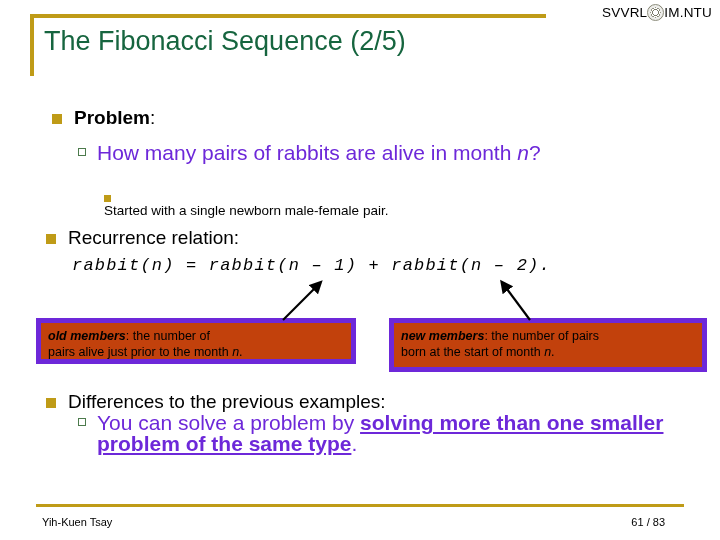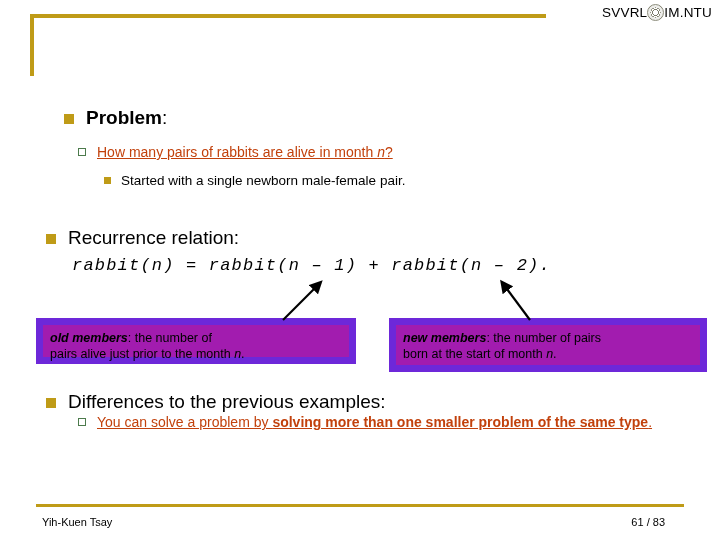--- a/index.html
+++ b/index.html
@@ -97,61 +97,60 @@
     margin-top: 5px;
     margin-right: 10px;
     flex: 0 0 auto;
   }
   .text-l1 {
     font-size: 19px;
     line-height: 24px;
     color: #000000;
   }
   .text-l2 {
-    font-size: 14px;
+    font-size: 21px;
     line-height: 21px;
-    color: #c2410c;
-    text-decoration: underline;
+    color: #6d28d9;
   }
   .text-l3 {
     font-size: 13.5px;
     line-height: 18px;
     color: #000000;
   }
   .strong-label { font-weight: bold; }
   .italic-var { font-style: italic; }
   .underline-bold {
     font-weight: bold;
     text-decoration: underline;
   }
 
   
-  #row-problem       { left: 64px; top: 14px;  }
+  #row-problem       { left: 52px; top: 14px;  }
   #row-question      { left: 78px; top: 50px;  }
-  #row-started       { left: 104px; top: 80px; }
+  #row-started       { left: 104px; top: 98px; flex-direction: column; }
   #row-recurrence    { left: 46px; top: 134px; }
   #row-differences   { left: 46px; top: 298px; }
   #row-solve         { left: 78px; top: 320px; width: 608px; }
 
   #formula-line {
     position: absolute;
     left: 72px; top: 164px;
     font-family: "Liberation Mono", "DejaVu Sans Mono", monospace;
     font-style: italic;
     font-size: 17px;
     letter-spacing: 1.2px;
     white-space: nowrap;
     color: #000000;
   }
 
   
   .callout-box {
     position: absolute;
-    background: #a21caf;
-    border: 7px solid #6d28d9;
+    background: #c2410c;
+    border: 5px solid #6d28d9;
     box-sizing: border-box;
     font-size: 12.5px;
     line-height: 16px;
     padding: 5px 7px 4px 7px;
     color: #000000;
   }
   #callout-old {
     left: 36px; top: 226px;
     width: 320px; height: 46px;
   }
@@ -194,20 +193,21 @@
   #footer-author { left: 42px; }
   #footer-course { left: 0; width: 720px; text-align: center; }
   #footer-pagenum { right: 42px; margin-left: 14px; }
 </style>
 </head>
 <body>
 
 <div id="slide-header">
   <div id="title-rule-horizontal"></div>
   <div id="title-rule-vertical"></div>
+  <div id="page-title">The Fibonacci Sequence (2/5)</div>
 
   <div id="brand-block">
     <span class="brand-text">SVVRL</span>
     <span id="ntu-seal-icon"></span>
     <span class="brand-text">IM.NTU</span>
   </div>
 </div>
 
 <div id="slide-body">
 

